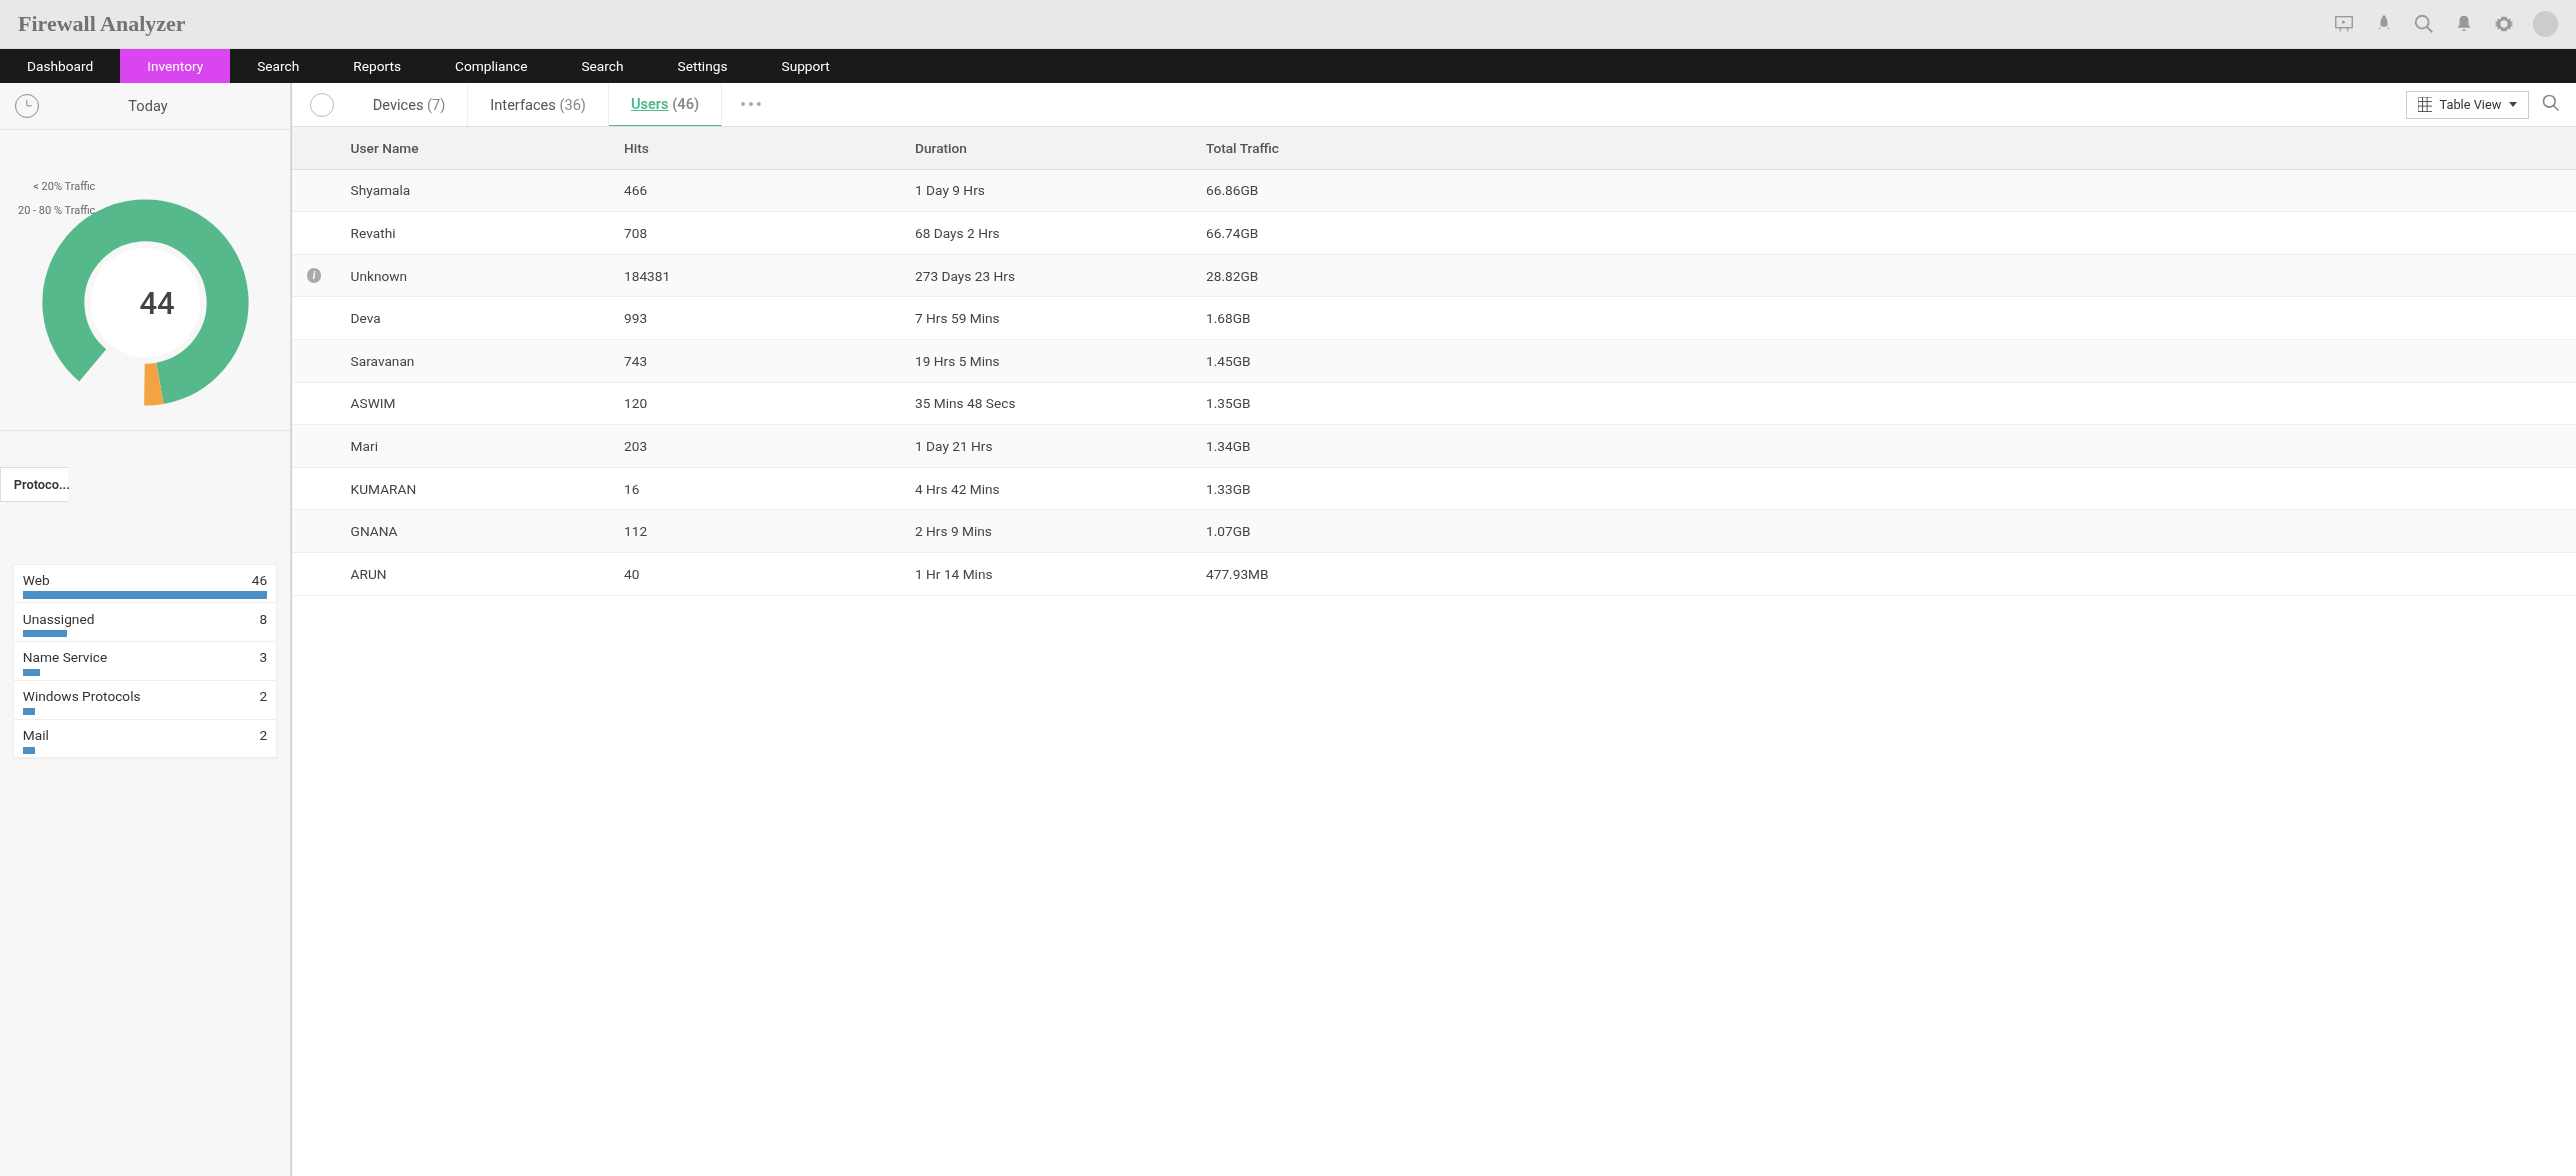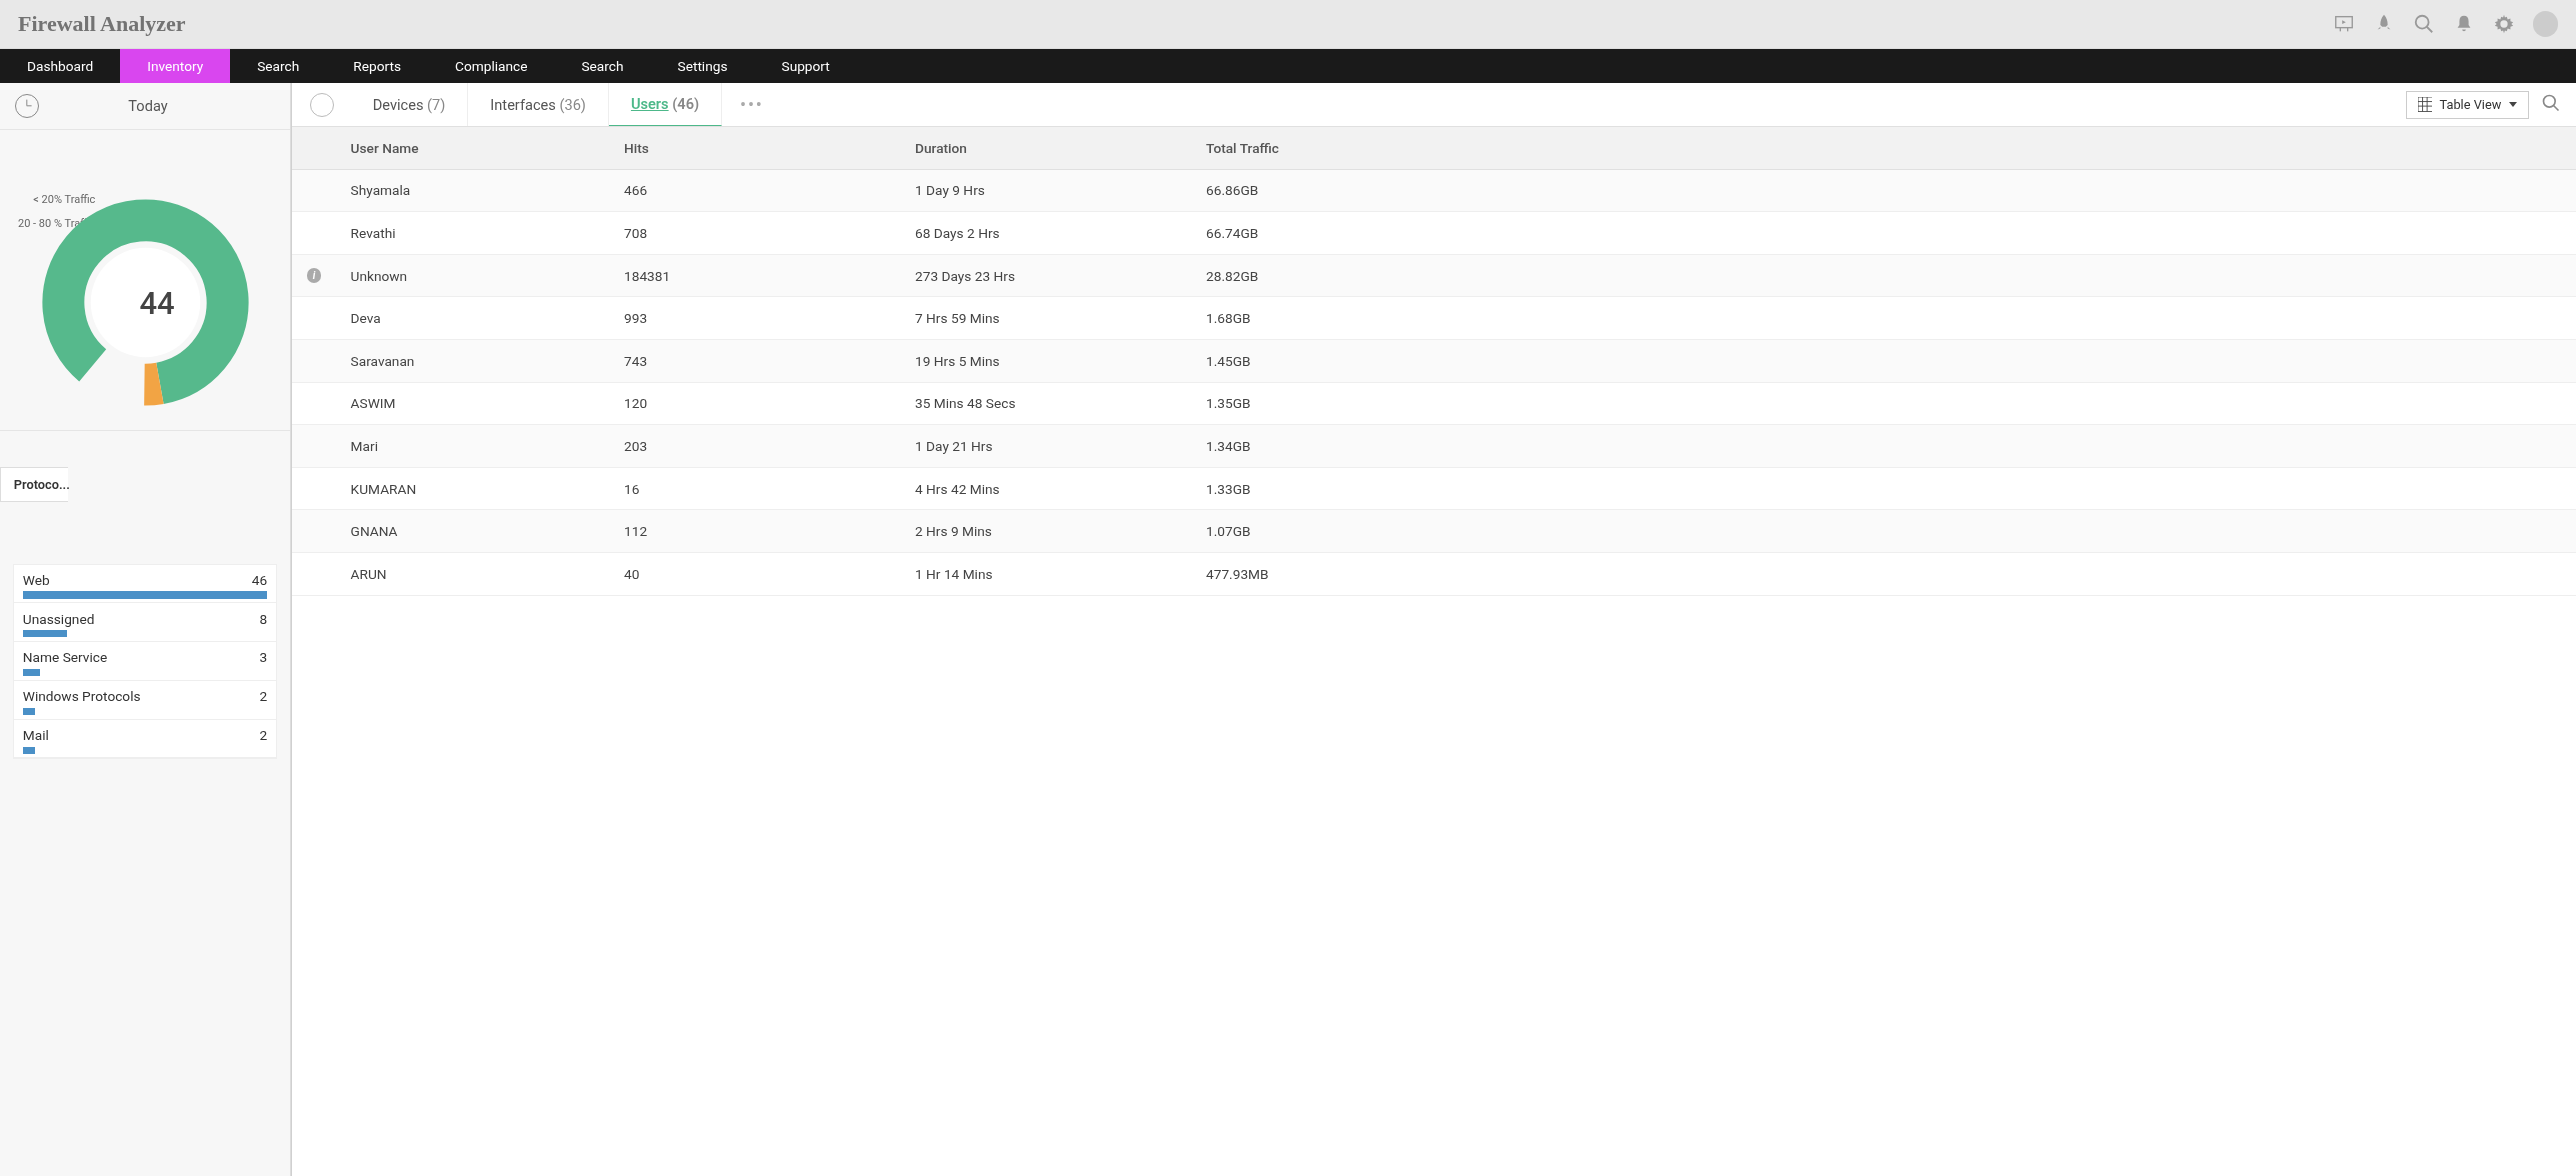--- a/index.html
+++ b/index.html
@@ -23,21 +23,21 @@
 
 
 .sidebar { width: 291px; background: #f7f7f7; border-right: 0.9px solid #ddd; display: flex; flex-direction: column; overflow: hidden; gap: 36px; }
 .sidebar-top { display: flex; align-items: center; padding: 11px 14.6px; border-bottom: 0.9px solid #e5e5e5; }
 .clock-icon { width: 24px; height: 24px; border: 1.4px solid #888; border-radius: 50%; position: relative; margin-right: 18px; }
 .clock-icon::before { content: ''; position: absolute; left: 50%; top: 50%; width: 1.4px; height: 6.4px; background: #888; transform-origin: bottom; transform: translate(-50%, -100%); }
 .clock-icon::after { content: ''; position: absolute; left: 50%; top: 50%; width: 1.4px; height: 4.6px; background: #888; transform-origin: bottom; transform: translate(-50%, -100%) rotate(90deg); }
 .today-label { flex: 1; text-align: center; font-size: 14.6px; color: #555; margin-left: -36px; }
 
 .donut-section { padding: 18px; position: relative; border-bottom: 0.9px solid #e5e5e5; }
-.donut-legend { position: absolute; left: 18px; top: 27px; font-size: 11px; color: #666; }
+.donut-legend { position: absolute; left: 18px; top: 14px; font-size: 11px; color: #666; }
 .donut-legend div { margin-bottom: 11px; text-align: right; }
 
 .donut-wrap { display: flex; justify-content: center; margin-top: 9px; position: relative; }
 .donut-center { position: absolute; top: 50%; left: 50%; transform: translate(-50%, -50%); font-size: 31px; font-weight: 500; color: #444; margin-left: 12px; }
 
 .protocol-header { background: #fff; border: 0.9px solid #ddd; margin: 0; padding: 9px 12.8px; font-size: 12.8px; font-weight: 600; color: #333; width: 68px; border-right: none; }
 
 .protocol-list { background: #fff; margin: 25.5px 12.8px 12.8px 12.8px; border: 0.9px solid #eee; }
 .protocol-row { padding: 7.3px 9px 3.6px 9px; border-bottom: 0.9px solid #eee; }
 .protocol-row .label-line { display: flex; justify-content: space-between; font-size: 13.7px; color: #333; margin-bottom: 3.6px; }

